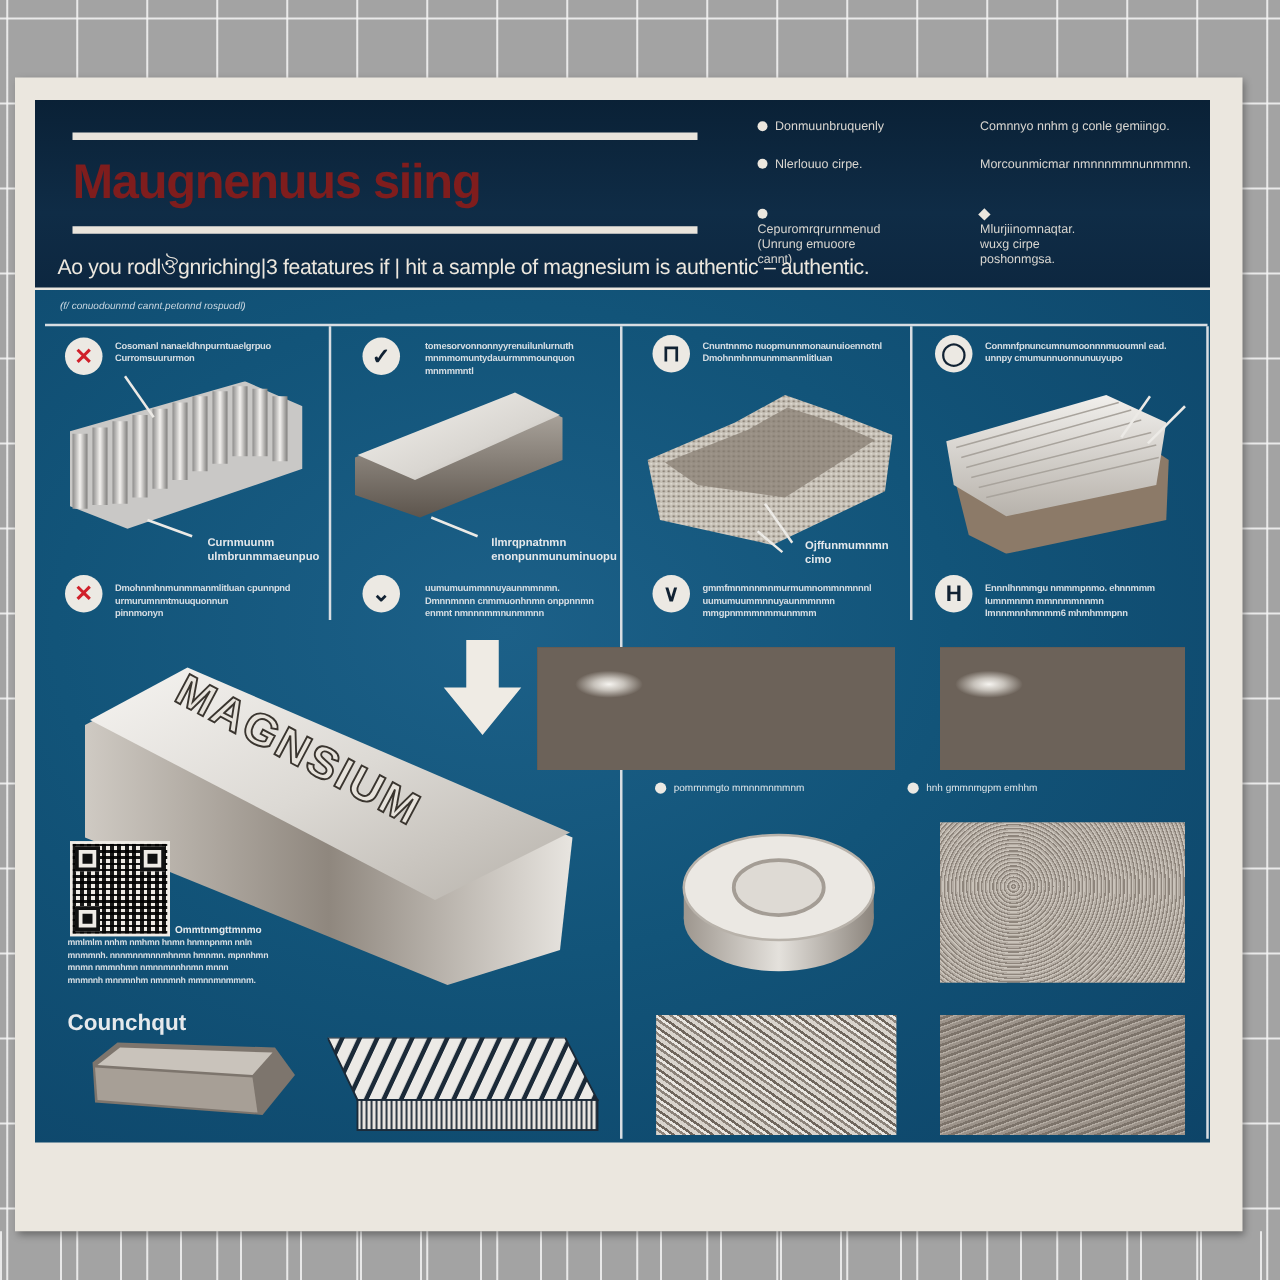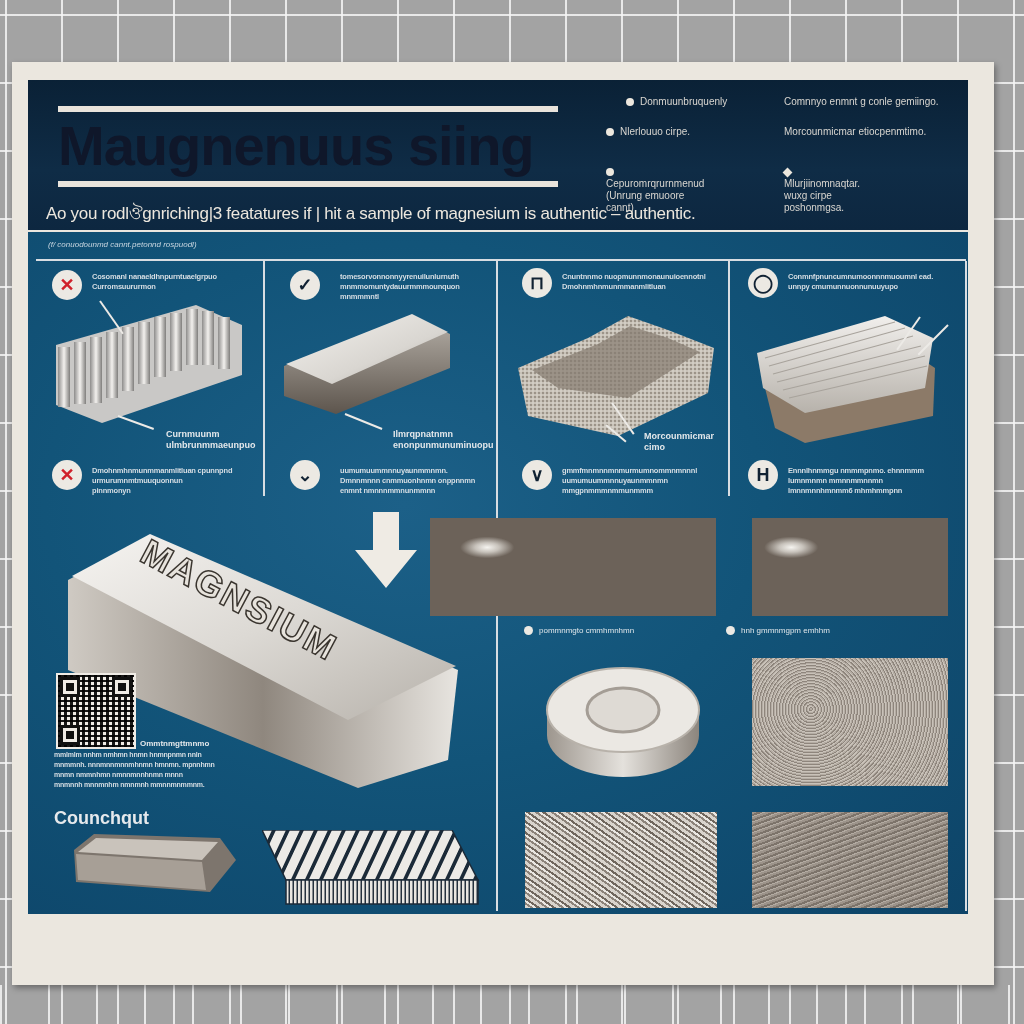--- a/index.html
+++ b/index.html
@@ -25,21 +25,21 @@
   }
   .header {
     position: absolute; left: 28px; top: 80px; width: 940px; height: 150px;
     background: linear-gradient(180deg, #0a2136 0%, #0f2c46 60%, #0d2740 100%);
   }
   .title-rule { position: absolute; left: 58px; width: 500px; height: 6px; background: #e9e4dc; }
   .title-rule.top { top: 106px; }
   .title-rule.bottom { top: 181px; }
   .title {
     position: absolute; left: 58px; top: 112px; width: 500px; height: 68px;
-    color: #0f172a; font-size: 56px; font-weight: bold; letter-spacing: -1px;
+    color: #7f1d1d; font-size: 39px; font-weight: bold; letter-spacing: -1px;
     line-height: 68px; white-space: nowrap;
   }
   .legend { position: absolute; top: 96px; color: #d9d6d0; font-size: 10px; line-height: 12px; }
   .legend .row { position: absolute; white-space: nowrap; }
   .legend .bullet {
     display: inline-block; width: 8px; height: 8px; border-radius: 50%;
     background: #ece7de; margin-right: 6px; vertical-align: middle;
   }
   .legend .bullet.diamond { border-radius: 0; transform: rotate(45deg); width: 7px; height: 7px; }
   .subtitle {
@@ -135,35 +135,35 @@
 <div class="wall-bottom"></div>
 
 <div class="poster"></div>
 
 <div class="header"></div>
 <div class="title-rule top"></div>
 <div class="title">Maugnenuus siing</div>
 <div class="title-rule bottom"></div>
 
 <div class="legend">
-  <div class="row" style="left:606px; top:0px;margin-left:20px;">
+  <div class="row" style="left:606px; top:0px;">
     <span class="bullet"></span><span>Donmuunbruquenly</span>
   </div>
   <div class="row" style="left:606px; top:30px;">
     <span class="bullet"></span><span>Nlerlouuo cirpe.</span>
   </div>
   <div class="row" style="left:606px; top:58px; white-space:pre-line;">
     <span class="bullet"></span><span>Cepuromrqrurnmenud
 (Unrung emuoore cannt)</span>
   </div>
   <div class="row" style="left:784px; top:0px;">
-    <span>Comnnyo enmnt g conle gemiingo.</span>
+    <span>Comnnyo nnhm g conle gemiingo.</span>
   </div>
   <div class="row" style="left:784px; top:30px;">
-    <span>Morcounmicmar etiocpenmtimo.</span>
+    <span>Morcounmicmar nmnnnmmnunmmnn.</span>
   </div>
   <div class="row" style="left:784px; top:58px; white-space:pre-line;">
     <span class="bullet diamond"></span><span>Mlurjiinomnaqtar.
 wuxg cirpe poshonmgsa.</span>
   </div>
 </div>
 
 <div class="subtitle">Ao you rodlঔgnriching|3 featatures if | hit a sample of magnesium is authentic – authentic.</div>
 
 <div class="body-panel"></div>
@@ -237,21 +237,21 @@
       <rect width="4" height="4" fill="#c8c2b8"></rect>
         <circle cx="1" cy="1" r="0.9" fill="#867d72"></circle>
         <circle cx="3" cy="3" r="0.7" fill="#e6e1d9"></circle>
     </pattern>
   </defs>
   <polygon points="0,60 70,30 110,8 150,22 196,40 190,85 100,128 10,108" fill="url(#porous)"></polygon>
   <polygon points="14,62 80,36 112,18 150,30 182,44 110,90 40,80" fill="#857a6f" opacity="0.7"></polygon>
 </svg>
 <div class="pointer" style="left:612px; top:402px; width:38px; transform:rotate(55deg);"></div>
 <div class="pointer" style="left:606px; top:424px; width:26px; transform:rotate(40deg);"></div>
-<div class="callout" style="left:644px; top:431px;">Morcounmicmar
+<div class="callout" style="left:644px; top:431px;">Ojffunmumnmn
 cimo</div>
 
 <div class="icon-badge ok" style="left:748px; top:268px;">◯</div>
 <div class="cell-text" style="left:788px; top:272px;">Conmnfpnuncumnumoonnnmuoumnl ead.
 unnpy cmumunnuonnunuuyupo</div>
 <svg class="sheets" viewBox="0 0 185 135">
   <defs>
     <linearGradient id="sheetg" x1="0" y1="0" x2="0" y2="1">
       <stop offset="0" stop-color="#f1efec"></stop>
         <stop offset="1" stop-color="#b7b2ab"></stop>
@@ -317,21 +317,21 @@
 mnmnnh mnnmnhm nmnmnh mmnnmnmmnm.</div>
 
 <svg class="arrow-down" viewBox="0 0 66 78">
   <polygon points="20,0 46,0 46,38 64,38 33,76 2,38 20,38" fill="#efebe4"></polygon>
 </svg>
 
 <div class="photo pellets" style="left:430px; top:518px; width:286px; height:98px;"></div>
 <div class="photo pellets" style="left:752px; top:518px; width:196px; height:98px;"></div>
 <div class="photo-caption" style="left:524px; top:626px;">
   <span class="dot"></span>
-    <span>pommnmgto cmmhmnhmn</span>
+    <span>pommnmgto mmnnmnmmnm</span>
 </div>
 <div class="photo-caption" style="left:726px; top:626px;">
   <span class="dot"></span>
     <span>hnh gmmnmgpm emhhm</span>
 </div>
 
 <svg class="coin" viewBox="0 0 160 115">
   <defs>
     <linearGradient id="coinside" x1="0" x2="1">
       <stop offset="0" stop-color="#9d968e"></stop>

